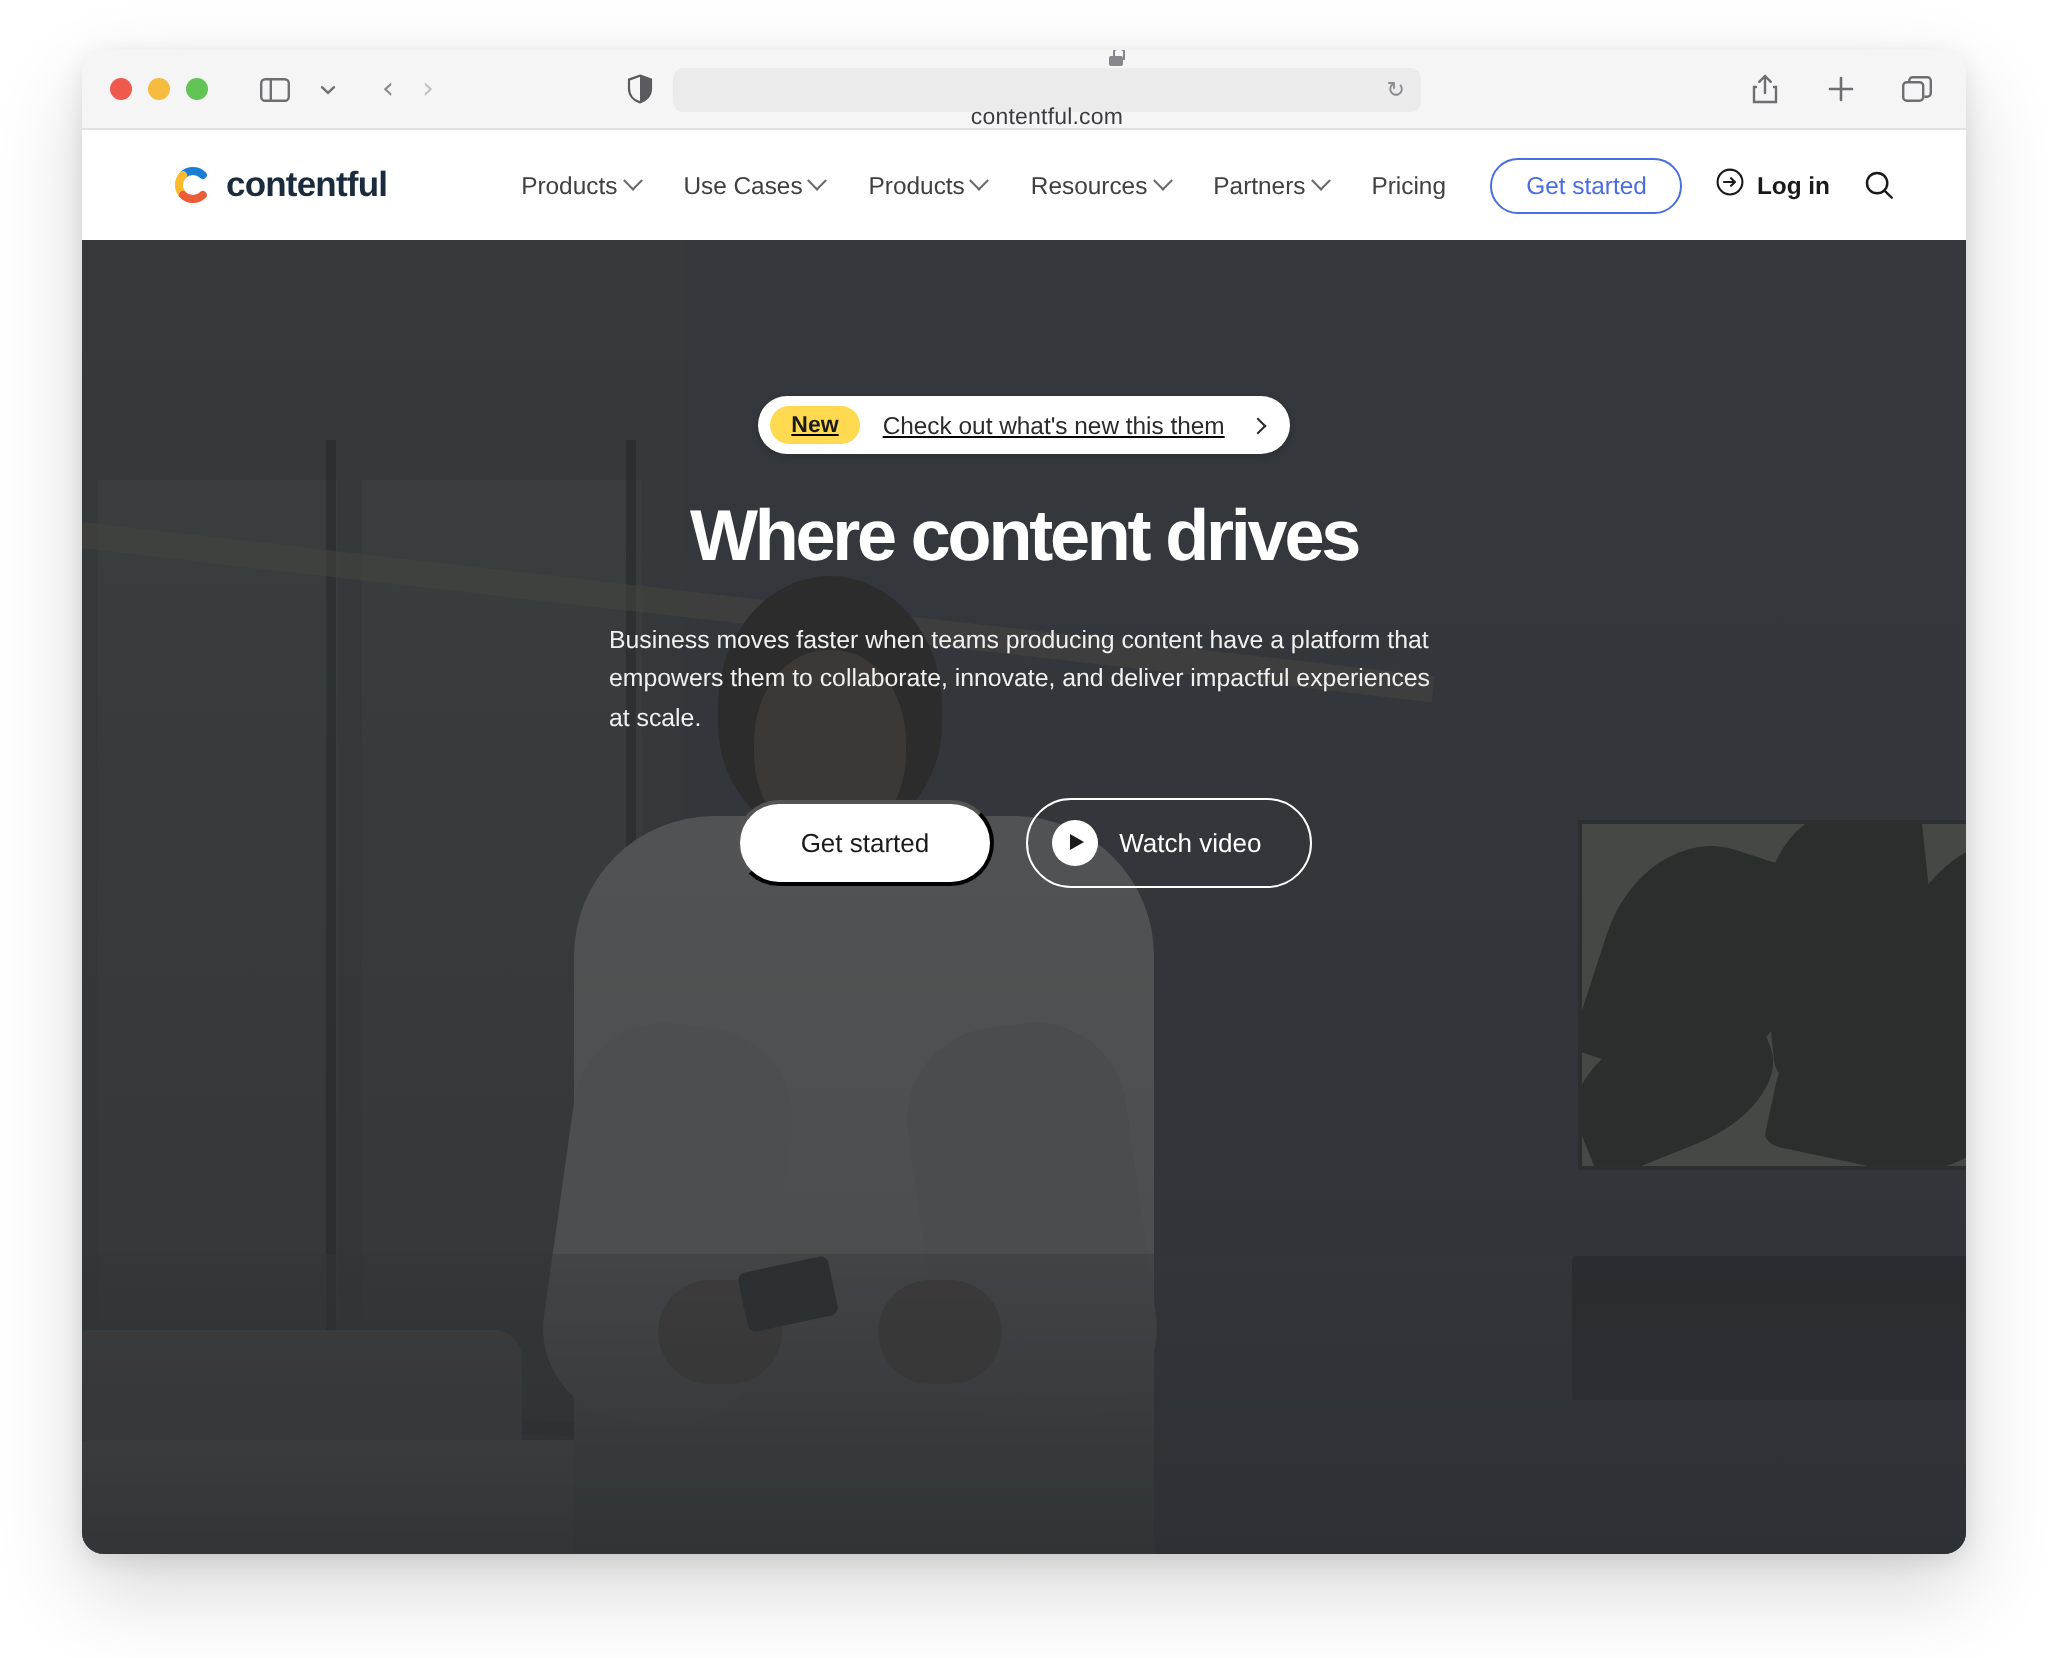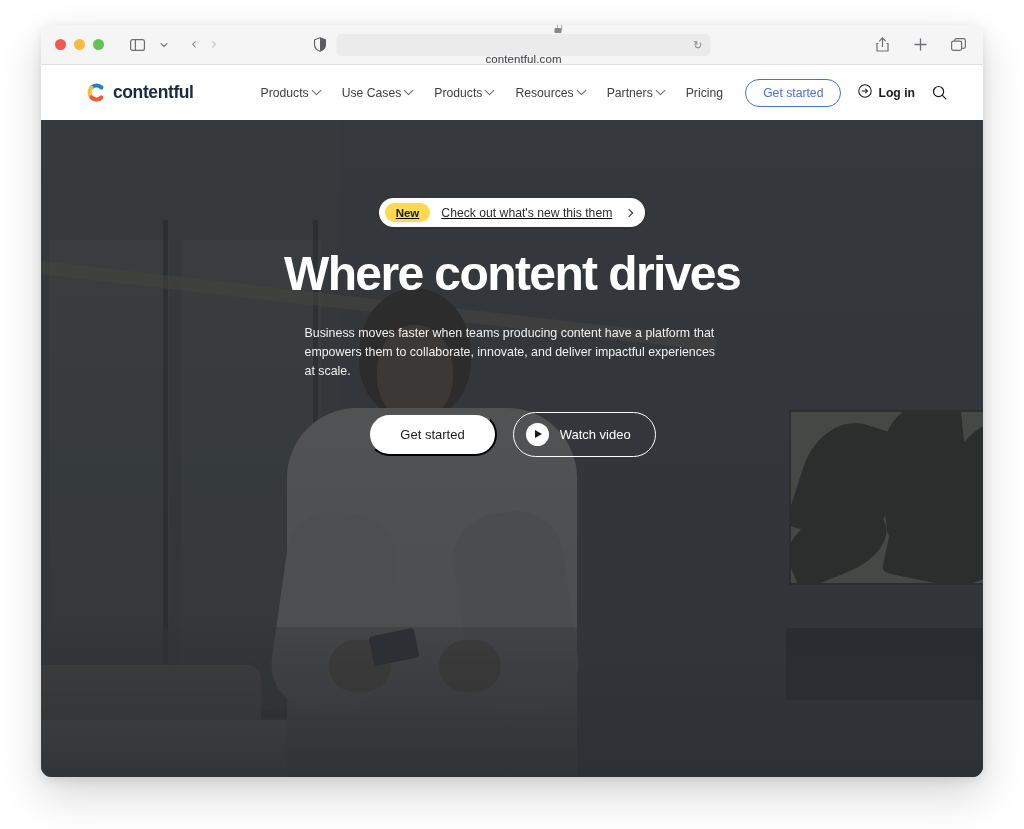--- a/index.html
+++ b/index.html
@@ -273,21 +273,21 @@
   .announce-chev {
     width: 6px; height: 6px;
     border-right: 1.6px solid #2b2b2b;
     border-top: 1.6px solid #2b2b2b;
     transform: rotate(45deg);
     margin-left: 3px;
   }
 
   .hero-title {
     margin-top: 22px;
-    font-size: 48px;
+    font-size: 36px;
     font-weight: bold;
     color: #ffffff;
     line-height: 1.06;
     text-align: center;
     letter-spacing: -1.6px;
     max-width: 640px;
   }
   .hero-sub {
     margin-top: 24px;
     width: 415px;

